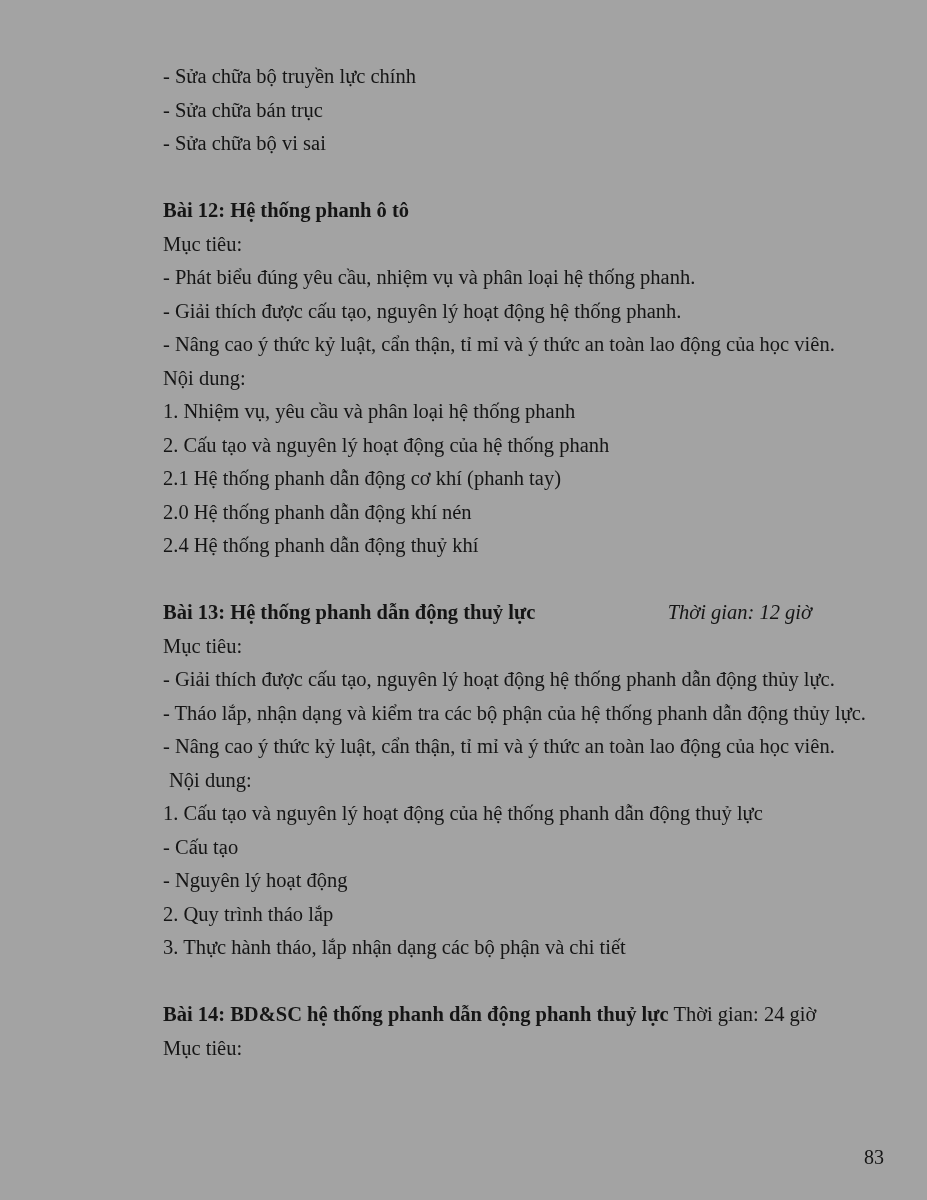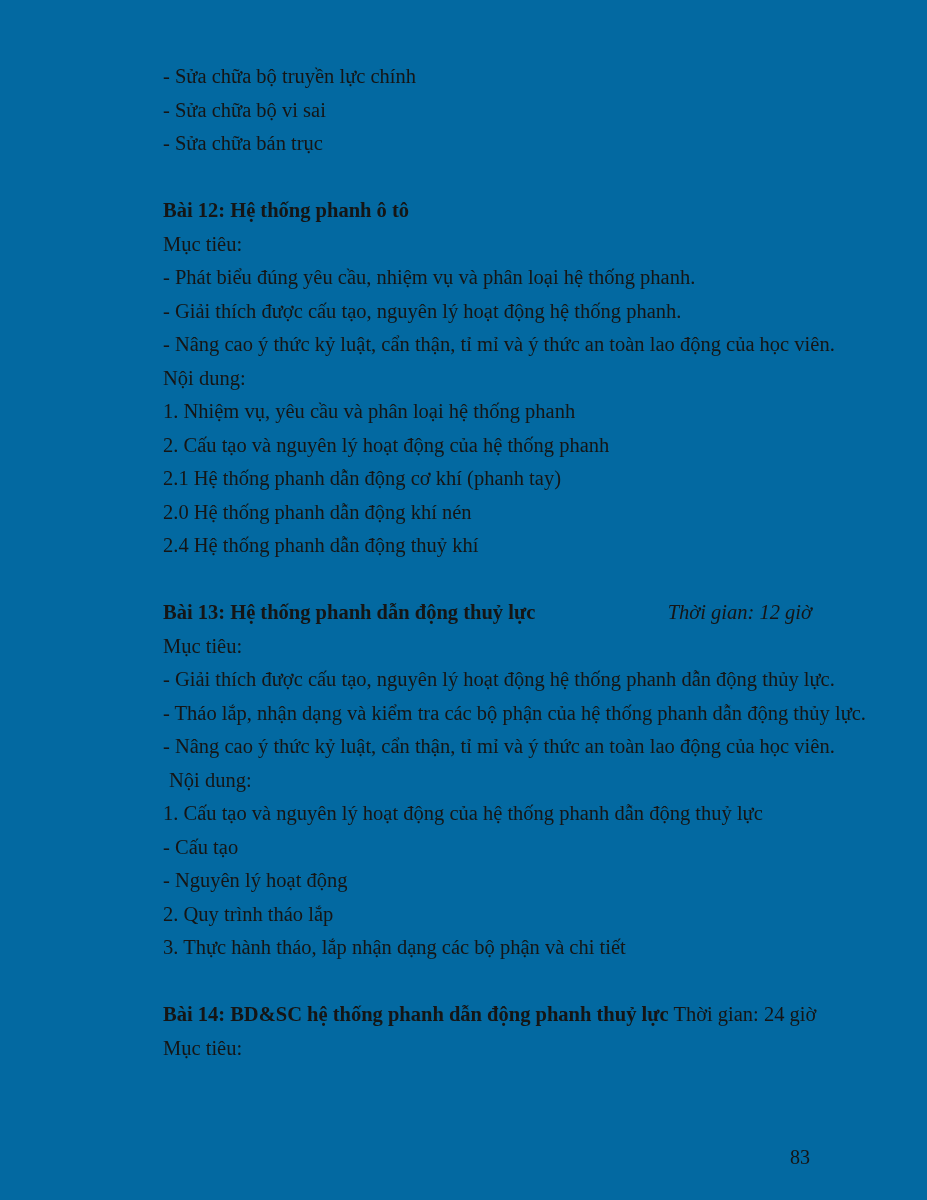--- a/index.html
+++ b/index.html
@@ -4,21 +4,21 @@
 <style>
   html, body {
     margin: 0;
     padding: 0;
     background: #ffffff;
   }
   .page {
     position: relative;
     width: 927px;
     height: 1200px;
-    background: #0369a1;
+    background: #a3a3a3;
     font-family: "Liberation Serif", "DejaVu Serif", serif;
     color: #151515;
     overflow: hidden;
   }
   .content {
     position: absolute;
     left: 163px;
     top: 60px;
     width: 697px;
     font-size: 20.5px;
@@ -43,34 +43,34 @@
   .italic { }
   .duration-right {
     font-style: italic;
     padding-right: 48px;
   }
   .indent-sm { padding-left: 6px; }
   .inline-heading .sep { white-space: pre; }
   .page-number {
     position: absolute;
     top: 1141px;
-    left: 790px;
+    left: 864px;
     font-size: 20px;
     line-height: 33px;
   }
 </style>
 </head>
 <body>
 
 <div class="page">
   <div class="content">
 
     <div class="line">- Sửa chữa bộ truyền lực chính</div>
+    <div class="line">- Sửa chữa bán trục</div>
     <div class="line">- Sửa chữa bộ vi sai</div>
-    <div class="line">- Sửa chữa bán trục</div>
 
     <div class="spacer"></div>
 
     <div class="heading-row">
       <span class="bold">Bài 12: Hệ thống phanh ô tô</span>
     </div>
     <div class="line italic">Mục tiêu:</div>
     <div class="line">- Phát biểu đúng yêu cầu, nhiệm vụ và phân loại hệ thống phanh.</div>
     <div class="line">- Giải thích được cấu tạo, nguyên lý hoạt động hệ thống phanh.</div>
     <div class="line">- Nâng cao ý thức kỷ luật, cẩn thận, tỉ mỉ và ý thức an toàn lao động của học viên.</div>

